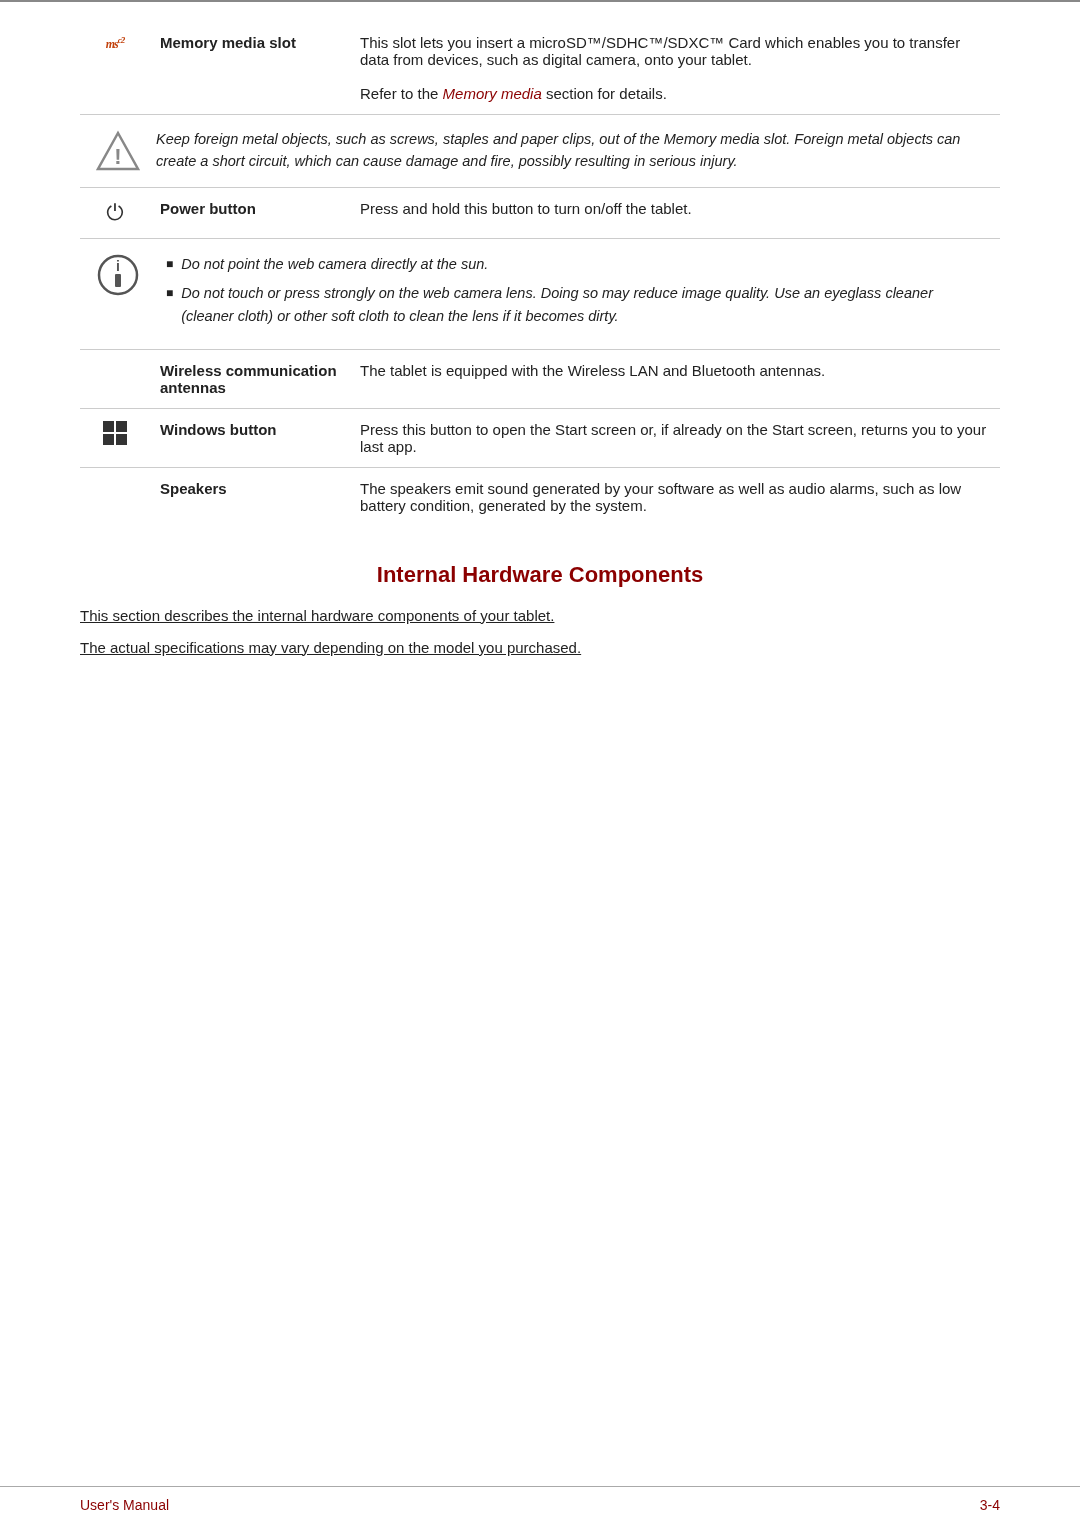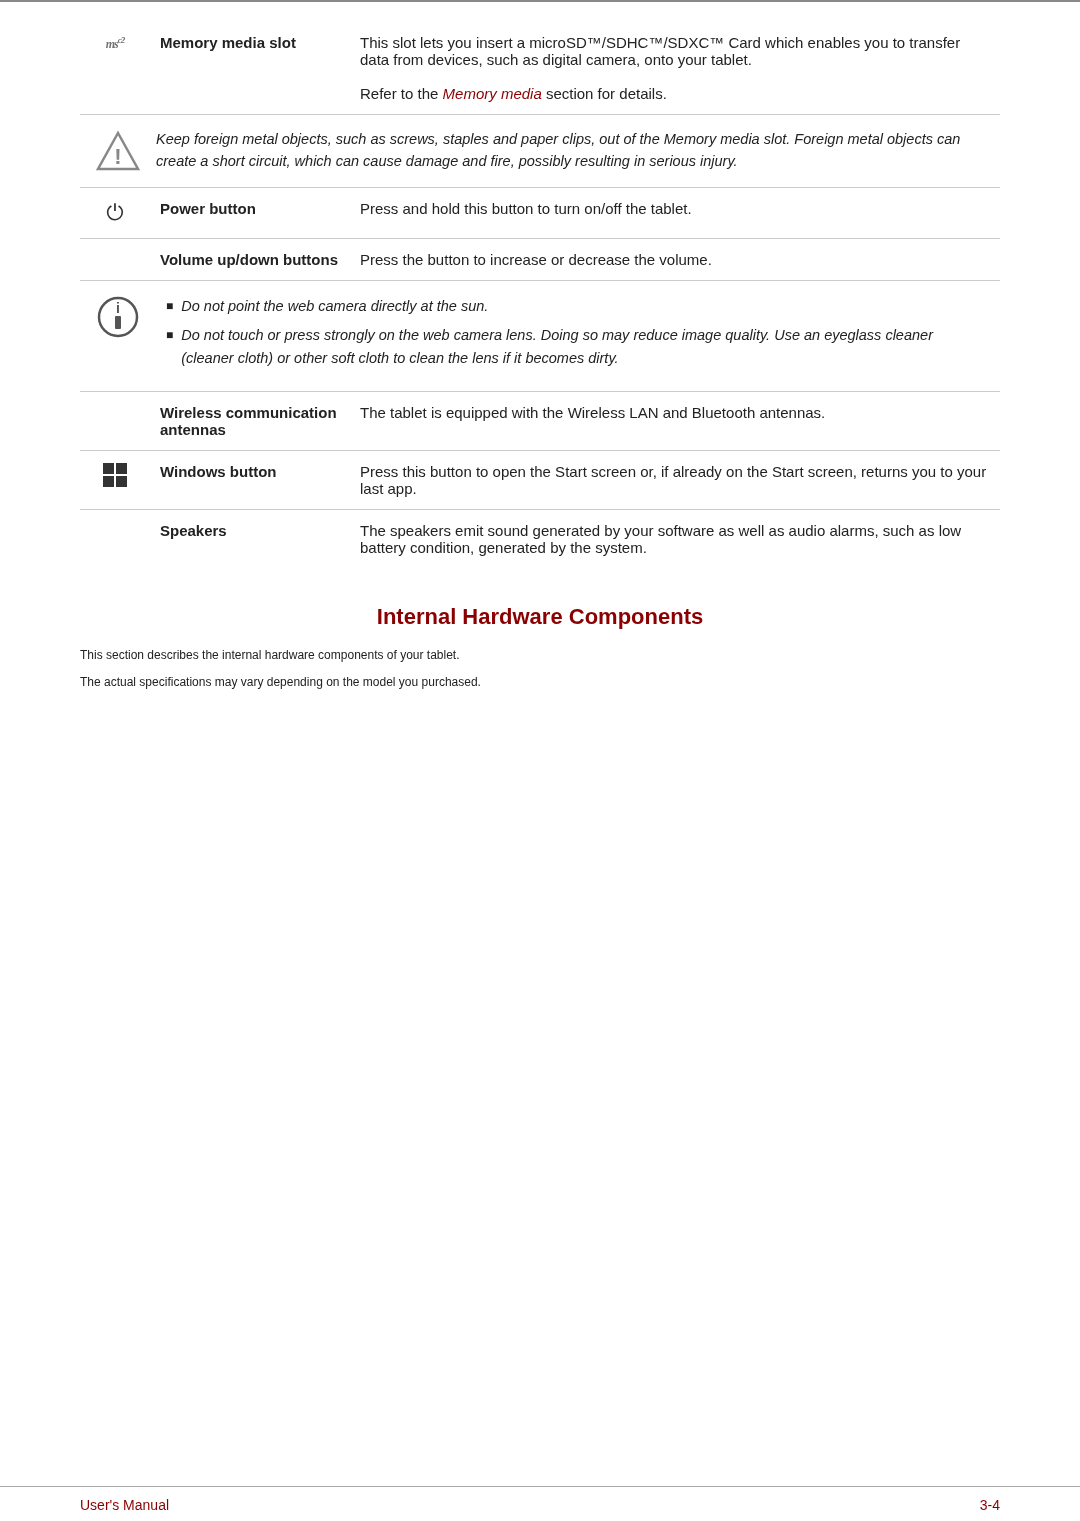--- a/index.html
+++ b/index.html
@@ -111,21 +111,21 @@
       margin-top: 2px;
       flex-shrink: 0;
     }
 
     
     .mscard-icon {
       font-size: 12px;
       font-weight: bold;
       font-style: italic;
       letter-spacing: -1px;
-      color: #737373;
+      color: #c2410c;
       font-family: Georgia, serif;
     }
 
     
     .power-icon {
       font-size: 22px;
       color: #333;
     }
 
     
@@ -153,23 +153,24 @@
     .section-heading {
       color: #8B0000;
       font-size: 22px;
       font-weight: bold;
       margin-top: 36px;
       margin-bottom: 16px;
       text-align: center;
     }
 
     .section-desc {
-      font-size: 12px;
+      font-size: 15px;
       line-height: 1.6;
       margin-bottom: 8px;
+      text-decoration: underline;
     }
 
     
     .footer {
       position: absolute;
       bottom: 8px;
       left: 0;
       width: 100%;
       display: flex;
       justify-content: space-between;
@@ -227,29 +228,20 @@
           <span class="power-icon">⏻</span>
         </td>
         <td class="label-cell">
           <strong>Power button</strong>
         </td>
         <td class="desc-cell">
           <span>Press and hold this button to turn on/off the tablet.</span>
         </td>
       </tr>
 
-      <tr>
-        <td class="icon-cell"></td>
-        <td class="label-cell">
-          <strong>Volume up/down buttons</strong>
-        </td>
-        <td class="desc-cell">
-          <span>Press the button to increase or decrease the volume.</span>
-        </td>
-      </tr>
 
 
       <tr class="warning-row">
         <td colspan="3">
           <div class="info-box">
             <div class="info-icon">
               <svg width="44" height="44" viewBox="0 0 44 44">
                 <circle cx="22" cy="22" r="19" fill="none" stroke="#555" stroke-width="2.5"></circle>
                 <text x="22" y="18" text-anchor="middle" font-size="14" font-weight="bold" fill="#555">i</text>
                 <rect x="19" y="21" width="6" height="13" rx="1" fill="#555"></rect>

